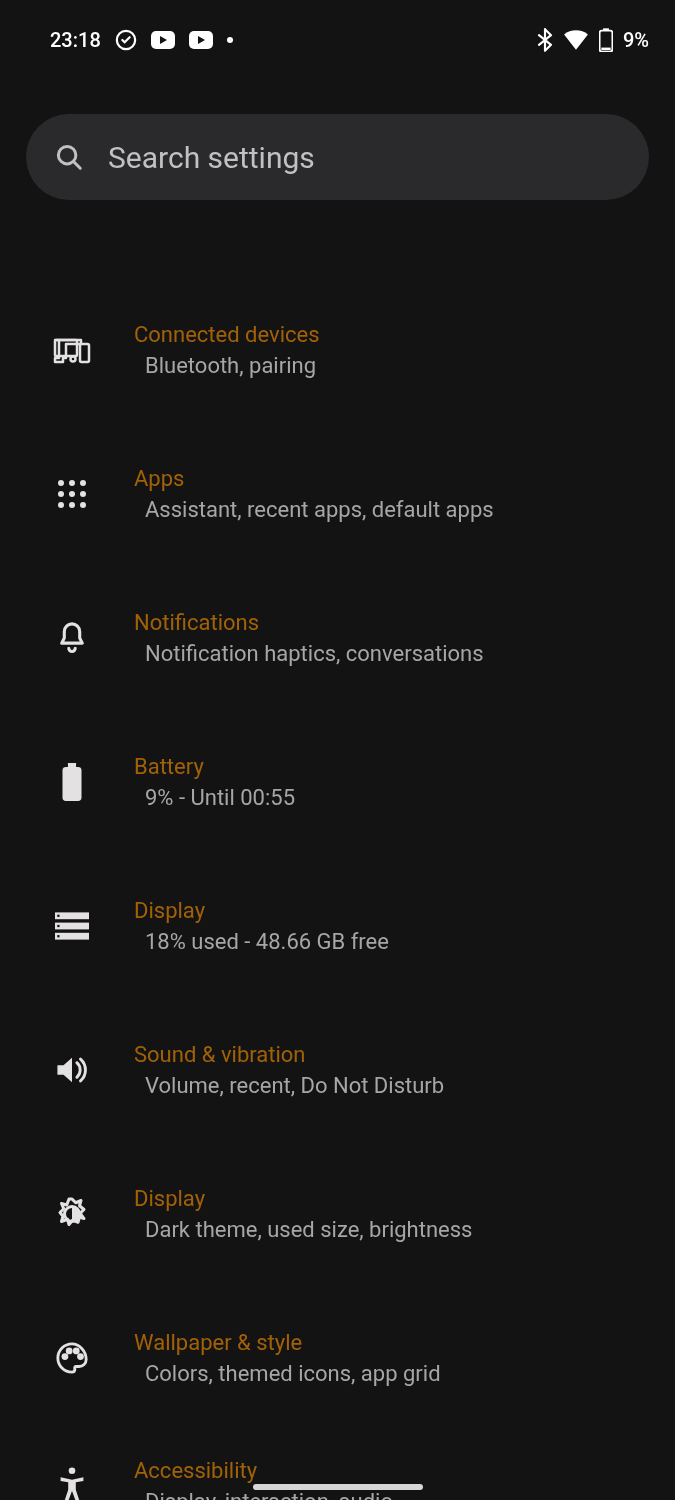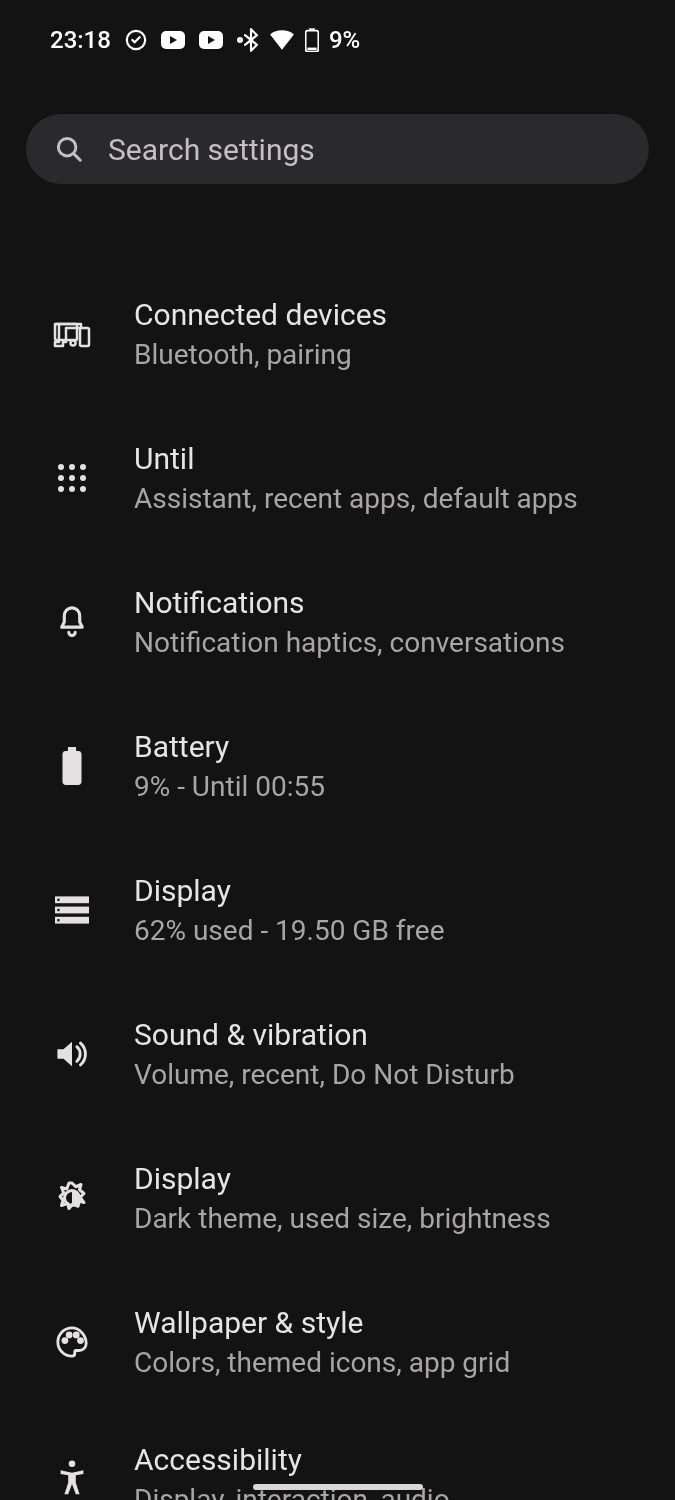--- a/index.html
+++ b/index.html
@@ -1,34 +1,34 @@
 <!DOCTYPE html>
 <html><head>
 <meta charset="utf-8">
 <style>
   * { margin: 0; padding: 0; box-sizing: border-box; }
   html, body { width: 675px; height: 1500px; background: #141314; color: #e4e1e3; font-family: Roboto, "Segoe UI", Arial, sans-serif; overflow: hidden; }
   body { position: relative; }
 
   
   .status-bar {
-    display: flex; align-items: center;
-    height: 60px; padding: 0 26px 0 50px; font-size: 24px; font-weight: 500;
+    display: flex; justify-content: space-between; align-items: center;
+    height: 60px; padding: 0 26px 0 50px; font-size: 20px; font-weight: 500;
     color: #ffffff;
     margin-top: 10px;
   }
   .status-left { display: flex; align-items: center; gap: 14px; }
   .status-right { display: flex; align-items: center; gap: 10px; }
   .status-icon { display: inline-flex; }
   .dot { width: 6px; height: 6px; border-radius: 50%; background: #ffffff; }
 
   
   .search-bar {
     margin: 44px 26px 0 26px;
-    height: 70px;
+    height: 86px;
     background: #2a292b;
     border-radius: 43px;
     display: flex; align-items: center; padding: 0 28px;
     gap: 24px;
   }
   .search-text { font-size: 30px; color: #c3c0c2; }
 
   
   .settings-list { margin-top: 78px; }
   .settings-item {
@@ -37,22 +37,22 @@
     gap: 38px;
     min-height: 144px;
   }
   .item-icon {
     width: 48px; height: 48px;
     display: flex; align-items: center; justify-content: center;
     flex-shrink: 0;
     color: #e4e1e3;
   }
   .item-text { display: flex; flex-direction: column; gap: 6px; }
-  .item-title { font-size: 30px; color: #e5e5e5; font-weight: 400; }
-  .item-subtitle { font-size: 28px; color: #a8a5a7; font-weight: 400; }
+  .item-title { font-size: 22px; color: #a16207; font-weight: 400; }
+  .item-subtitle { font-size: 22px; color: #a8a5a7; font-weight: 400; margin-left: 11px; }
 
   
   .nav-handle {
     position: absolute; bottom: 10px; left: 50%; transform: translateX(-50%);
     width: 170px; height: 6px; border-radius: 3px; background: #d9d6d8;
   }
 </style>
 </head>
 <body>
 
@@ -136,21 +136,21 @@
           <circle cx="26" cy="4" r="3"></circle>
         <circle cx="4" cy="15" r="3"></circle>
           <circle cx="15" cy="15" r="3"></circle>
           <circle cx="26" cy="15" r="3"></circle>
         <circle cx="4" cy="26" r="3"></circle>
           <circle cx="15" cy="26" r="3"></circle>
           <circle cx="26" cy="26" r="3"></circle>
       </svg>
     </span>
     <div class="item-text">
-      <span class="item-title">Until</span>
+      <span class="item-title">Apps</span>
       <span class="item-subtitle">Assistant, recent apps, default apps</span>
     </div>
   </div>
 
   <div class="settings-item">
     <span class="item-icon">
       <svg width="32" height="36" viewBox="0 0 24 28" fill="none" stroke="#e4e1e3" stroke-width="2.4" stroke-linejoin="round">
         <path d="M12 3a6 6 0 016 6v5l2 4H4l2-4V9a6 6 0 016-6z"></path>
         <path d="M9.5 22a2.5 2.5 0 005 0" stroke-linecap="round"></path>
       </svg>
@@ -180,21 +180,21 @@
         <rect x="0" y="0" width="30" height="6"></rect>
           <rect x="0" y="9" width="30" height="6"></rect>
           <rect x="0" y="18" width="30" height="6"></rect>
         <rect x="2" y="2" width="2" height="2" fill="#141314"></rect>
           <rect x="2" y="11" width="2" height="2" fill="#141314"></rect>
           <rect x="2" y="20" width="2" height="2" fill="#141314"></rect>
       </svg>
     </span>
     <div class="item-text">
       <span class="item-title">Display</span>
-      <span class="item-subtitle">62% used - 19.50 GB free</span>
+      <span class="item-subtitle">18% used - 48.66 GB free</span>
     </div>
   </div>
 
   <div class="settings-item">
     <span class="item-icon">
       <svg width="34" height="32" viewBox="0 0 28 24" fill="#e4e1e3">
         <path d="M2 8h5l7-6v20l-7-6H2z"></path>
         <path d="M18 6a8 8 0 010 12M21 3a12 12 0 010 18" fill="none" stroke="#e4e1e3" stroke-width="2.4" stroke-linecap="round"></path>
       </svg>
     </span>

